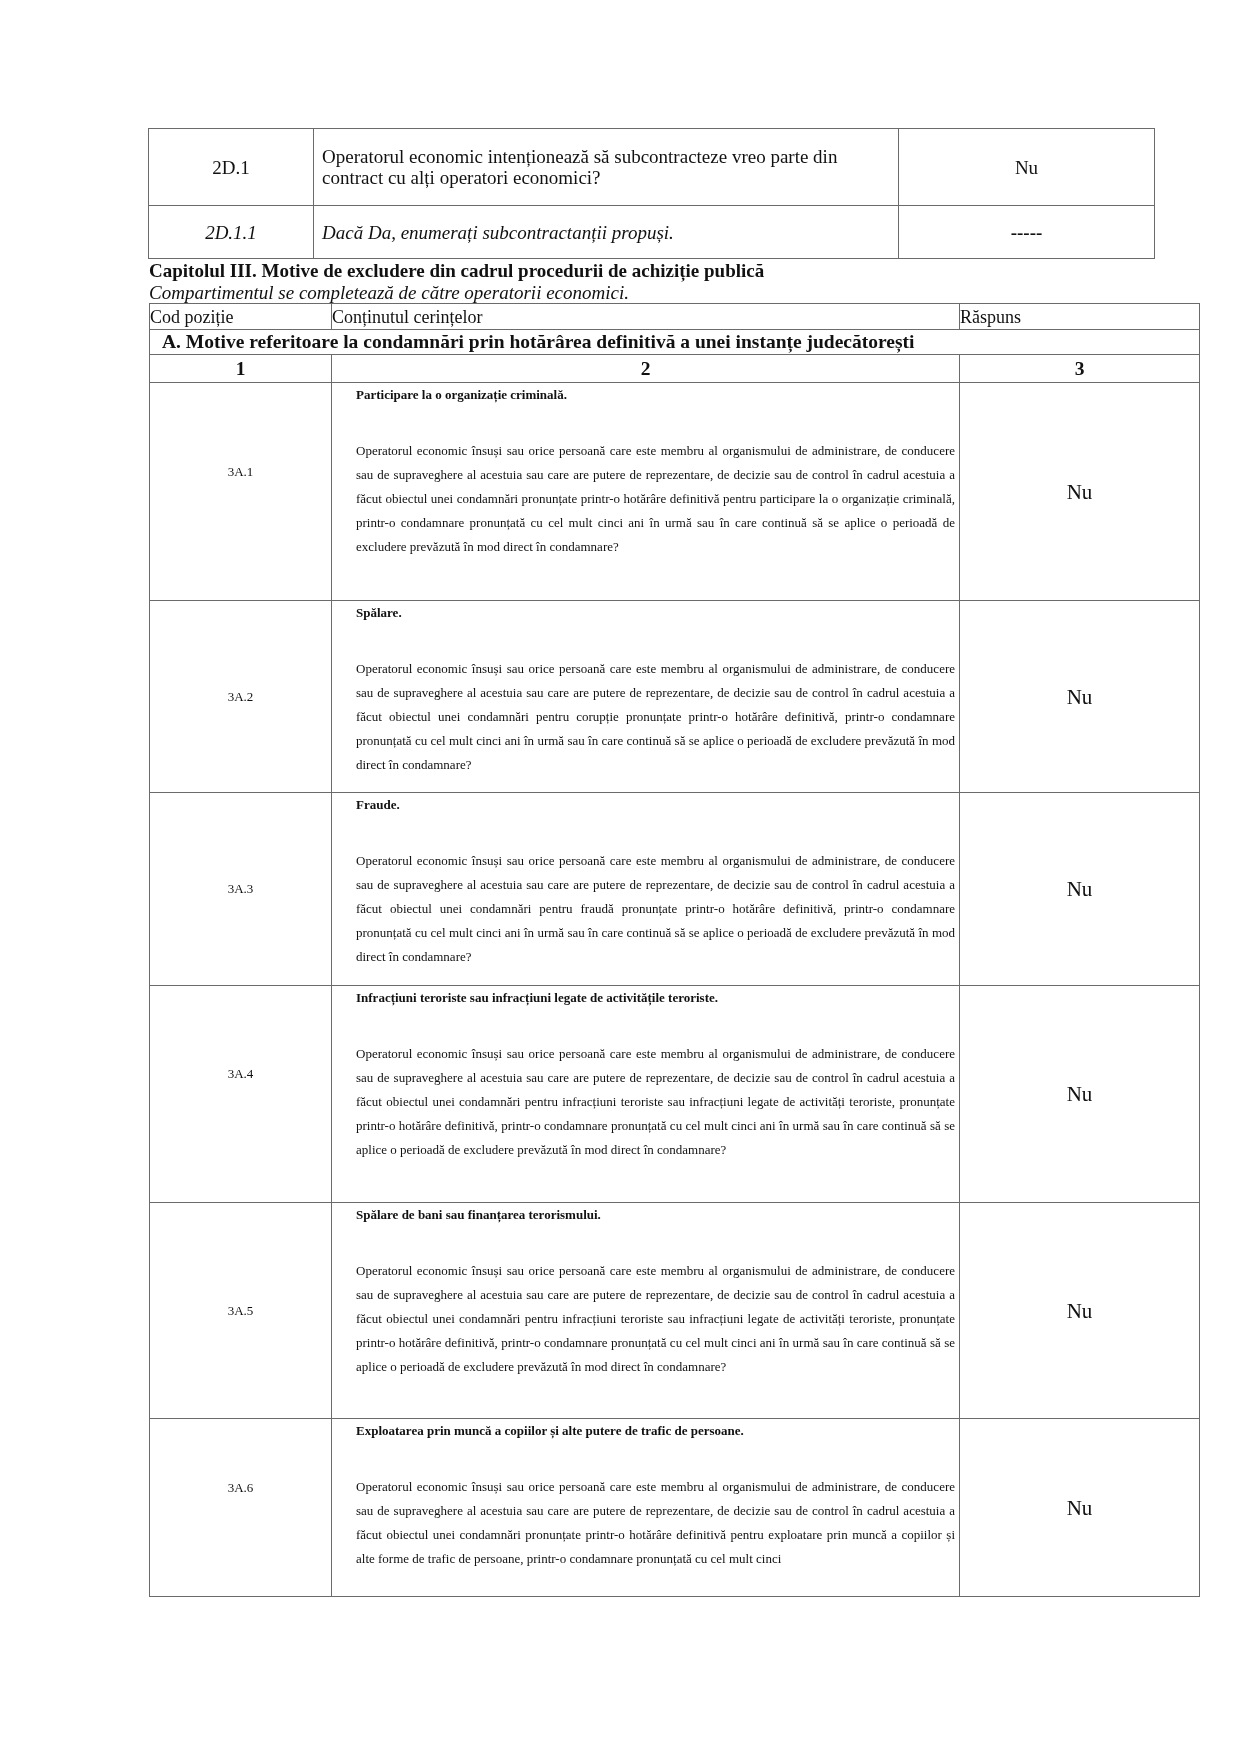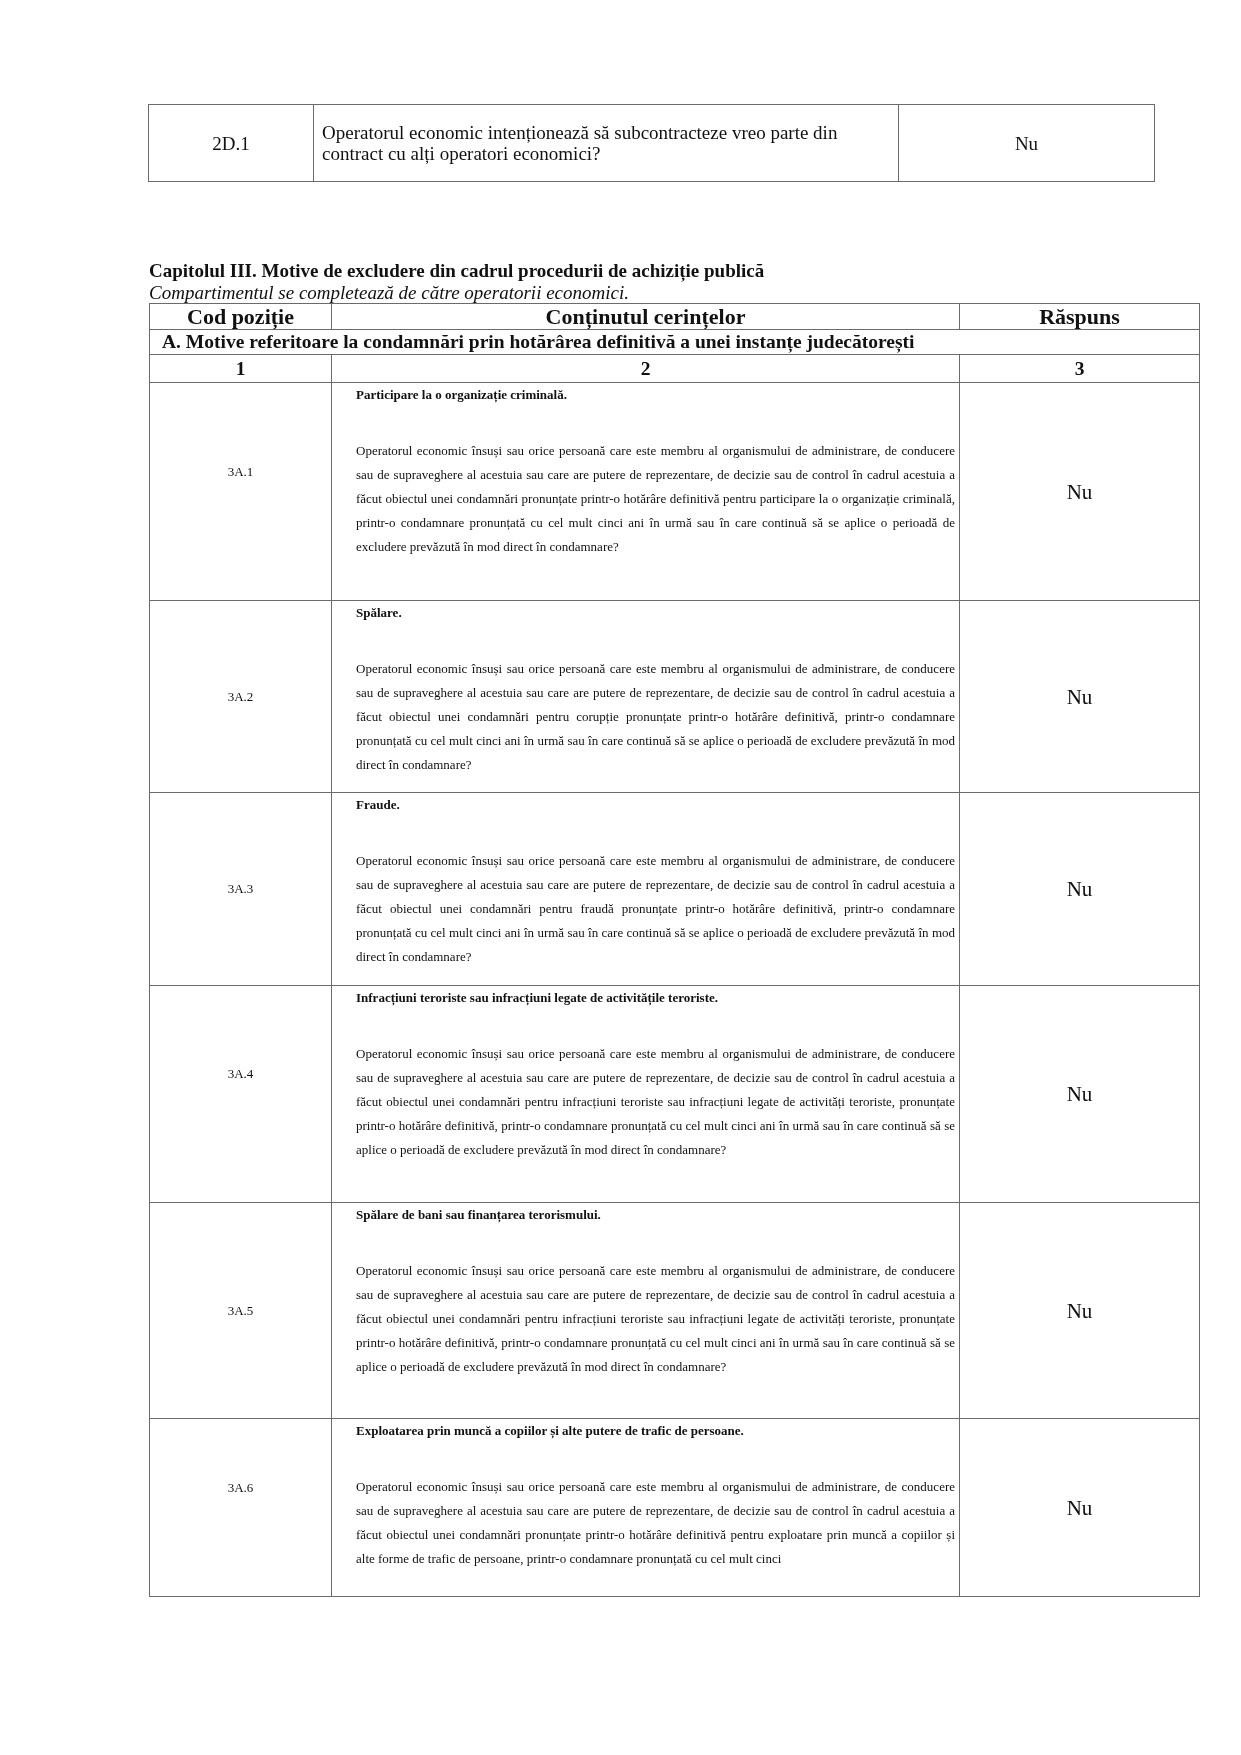--- a/index.html
+++ b/index.html
@@ -5,21 +5,21 @@
   html, body { margin: 0; padding: 0; background: #ffffff; }
   body {
     width: 1241px; height: 1755px; position: relative; overflow: hidden;
     font-family: "Liberation Serif", "DejaVu Serif", serif;
     color: #111111;
   }
   table { border-collapse: collapse; position: absolute; table-layout: fixed; }
   td { border: 1.5px solid #6b6b6b; padding: 0; vertical-align: middle; }
 
   
-  #t2d { left: 148px; top: 104px; width: 1007px; }
+  #t2d { left: 148px; top: 128px; width: 1007px; }
   #t2d td { font-size: 19px; line-height: 21px; }
   #t2d .c1 { width: 164px; text-align: center; }
   #t2d .c2 { width: 568px; padding: 14px 8px; }
   #t2d .c3 { text-align: center; }
   #t2d tr.r1 td { height: 48px; }
   #t2d tr.r2 td { height: 24px; }
   #t2d tr.r2 td { font-style: italic; }
   #t2d tr.r2 .c3 { font-style: normal; font-weight: bold; }
 
   
@@ -31,21 +31,21 @@
     position: absolute; left: 149px; top: 282px;
     font-size: 19px; font-style: italic; line-height: 21px; white-space: nowrap;
   }
 
   
   #t3 { left: 149px; top: 303px; width: 1051px; }
   #t3 td { font-size: 13px; line-height: 24px; }
   #t3 .c1 { width: 181px; text-align: center; }
   #t3 .c2 { width: 627px; padding: 0 4px 0 24px; text-align: justify; }
   #t3 .c3 { text-align: center; font-size: 21px; }
-  #t3 tr.hdr td { height: 25px; font-weight: bold; text-align: center; font-size: 22px; }
+  #t3 tr.hdr td { height: 25px; font-weight: normal; text-align: left; font-size: 18px; }
   #t3 tr.hdr .c2 { padding: 0; }
   #t3 tr.sec td { height: 24px; font-weight: bold; padding-left: 12px; text-align: left; font-size: 19.5px; }
   #t3 tr.num td { height: 27px; font-weight: bold; text-align: center; font-size: 19.5px; }
   #t3 tr.num .c2 { padding: 0; }
   #t3 tr.item .c2 { vertical-align: top; }
   .item-title { font-weight: bold; display: block; }
   .item-body { display: block; margin-top: 32px; }
   tr.h1 td { height: 217px; }
   tr.h2 td { height: 191px; }
   tr.h3 td { height: 192px; }
@@ -58,20 +58,25 @@
 </style>
 </head>
 <body>
 
 <table id="t2d">
   <tbody>
       <tr class="r1">
     <td class="c1">2D.1</td>
     <td class="c2">Operatorul economic intenționează să subcontracteze vreo parte din contract cu alți operatori economici?</td>
     <td class="c3">Nu</td>
+  </tr>
+  <tr class="r2">
+    <td class="c1">2D.1.1</td>
+    <td class="c2">Dacă Da, enumerați subcontractanții propuși.</td>
+    <td class="c3">-----</td>
   </tr>
 </tbody>
   </table>
 
 <div class="chapter-title">Capitolul III. Motive de excludere din cadrul procedurii de achiziție publică</div>
 <div class="chapter-subtitle">Compartimentul se completează de către operatorii economici.</div>
 
 <table id="t3">
   <tbody>
       <tr class="hdr">

